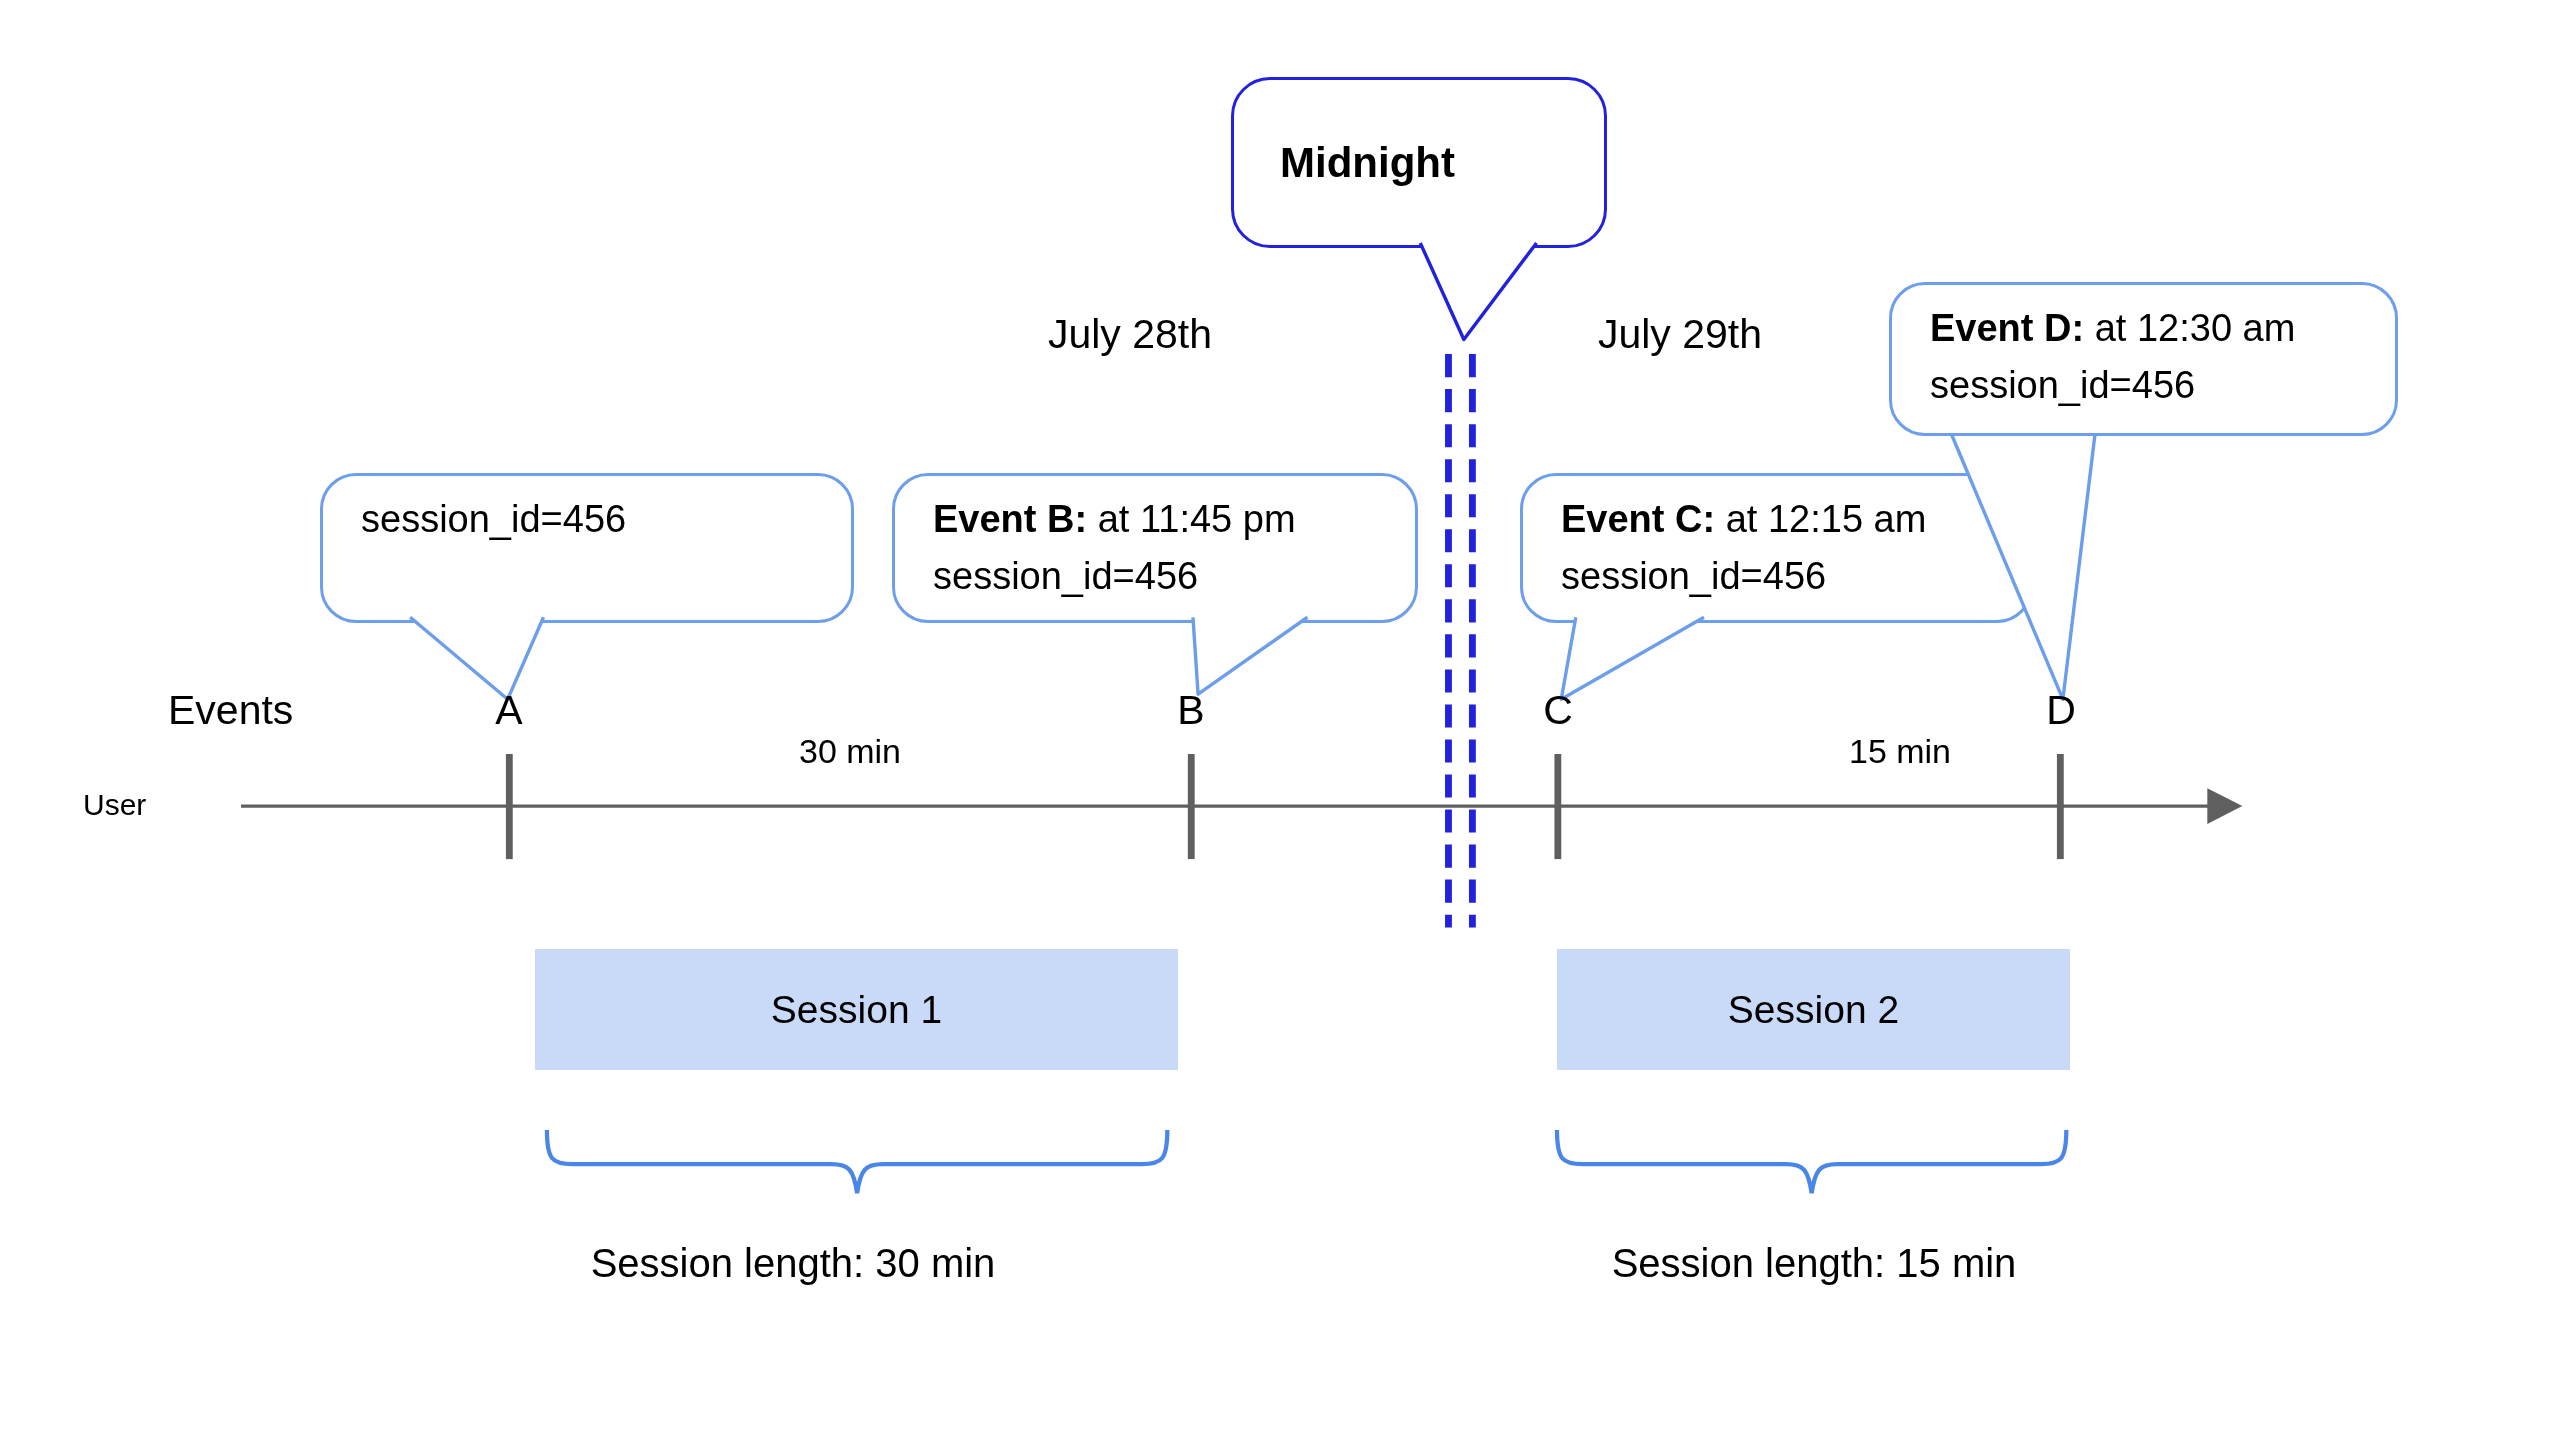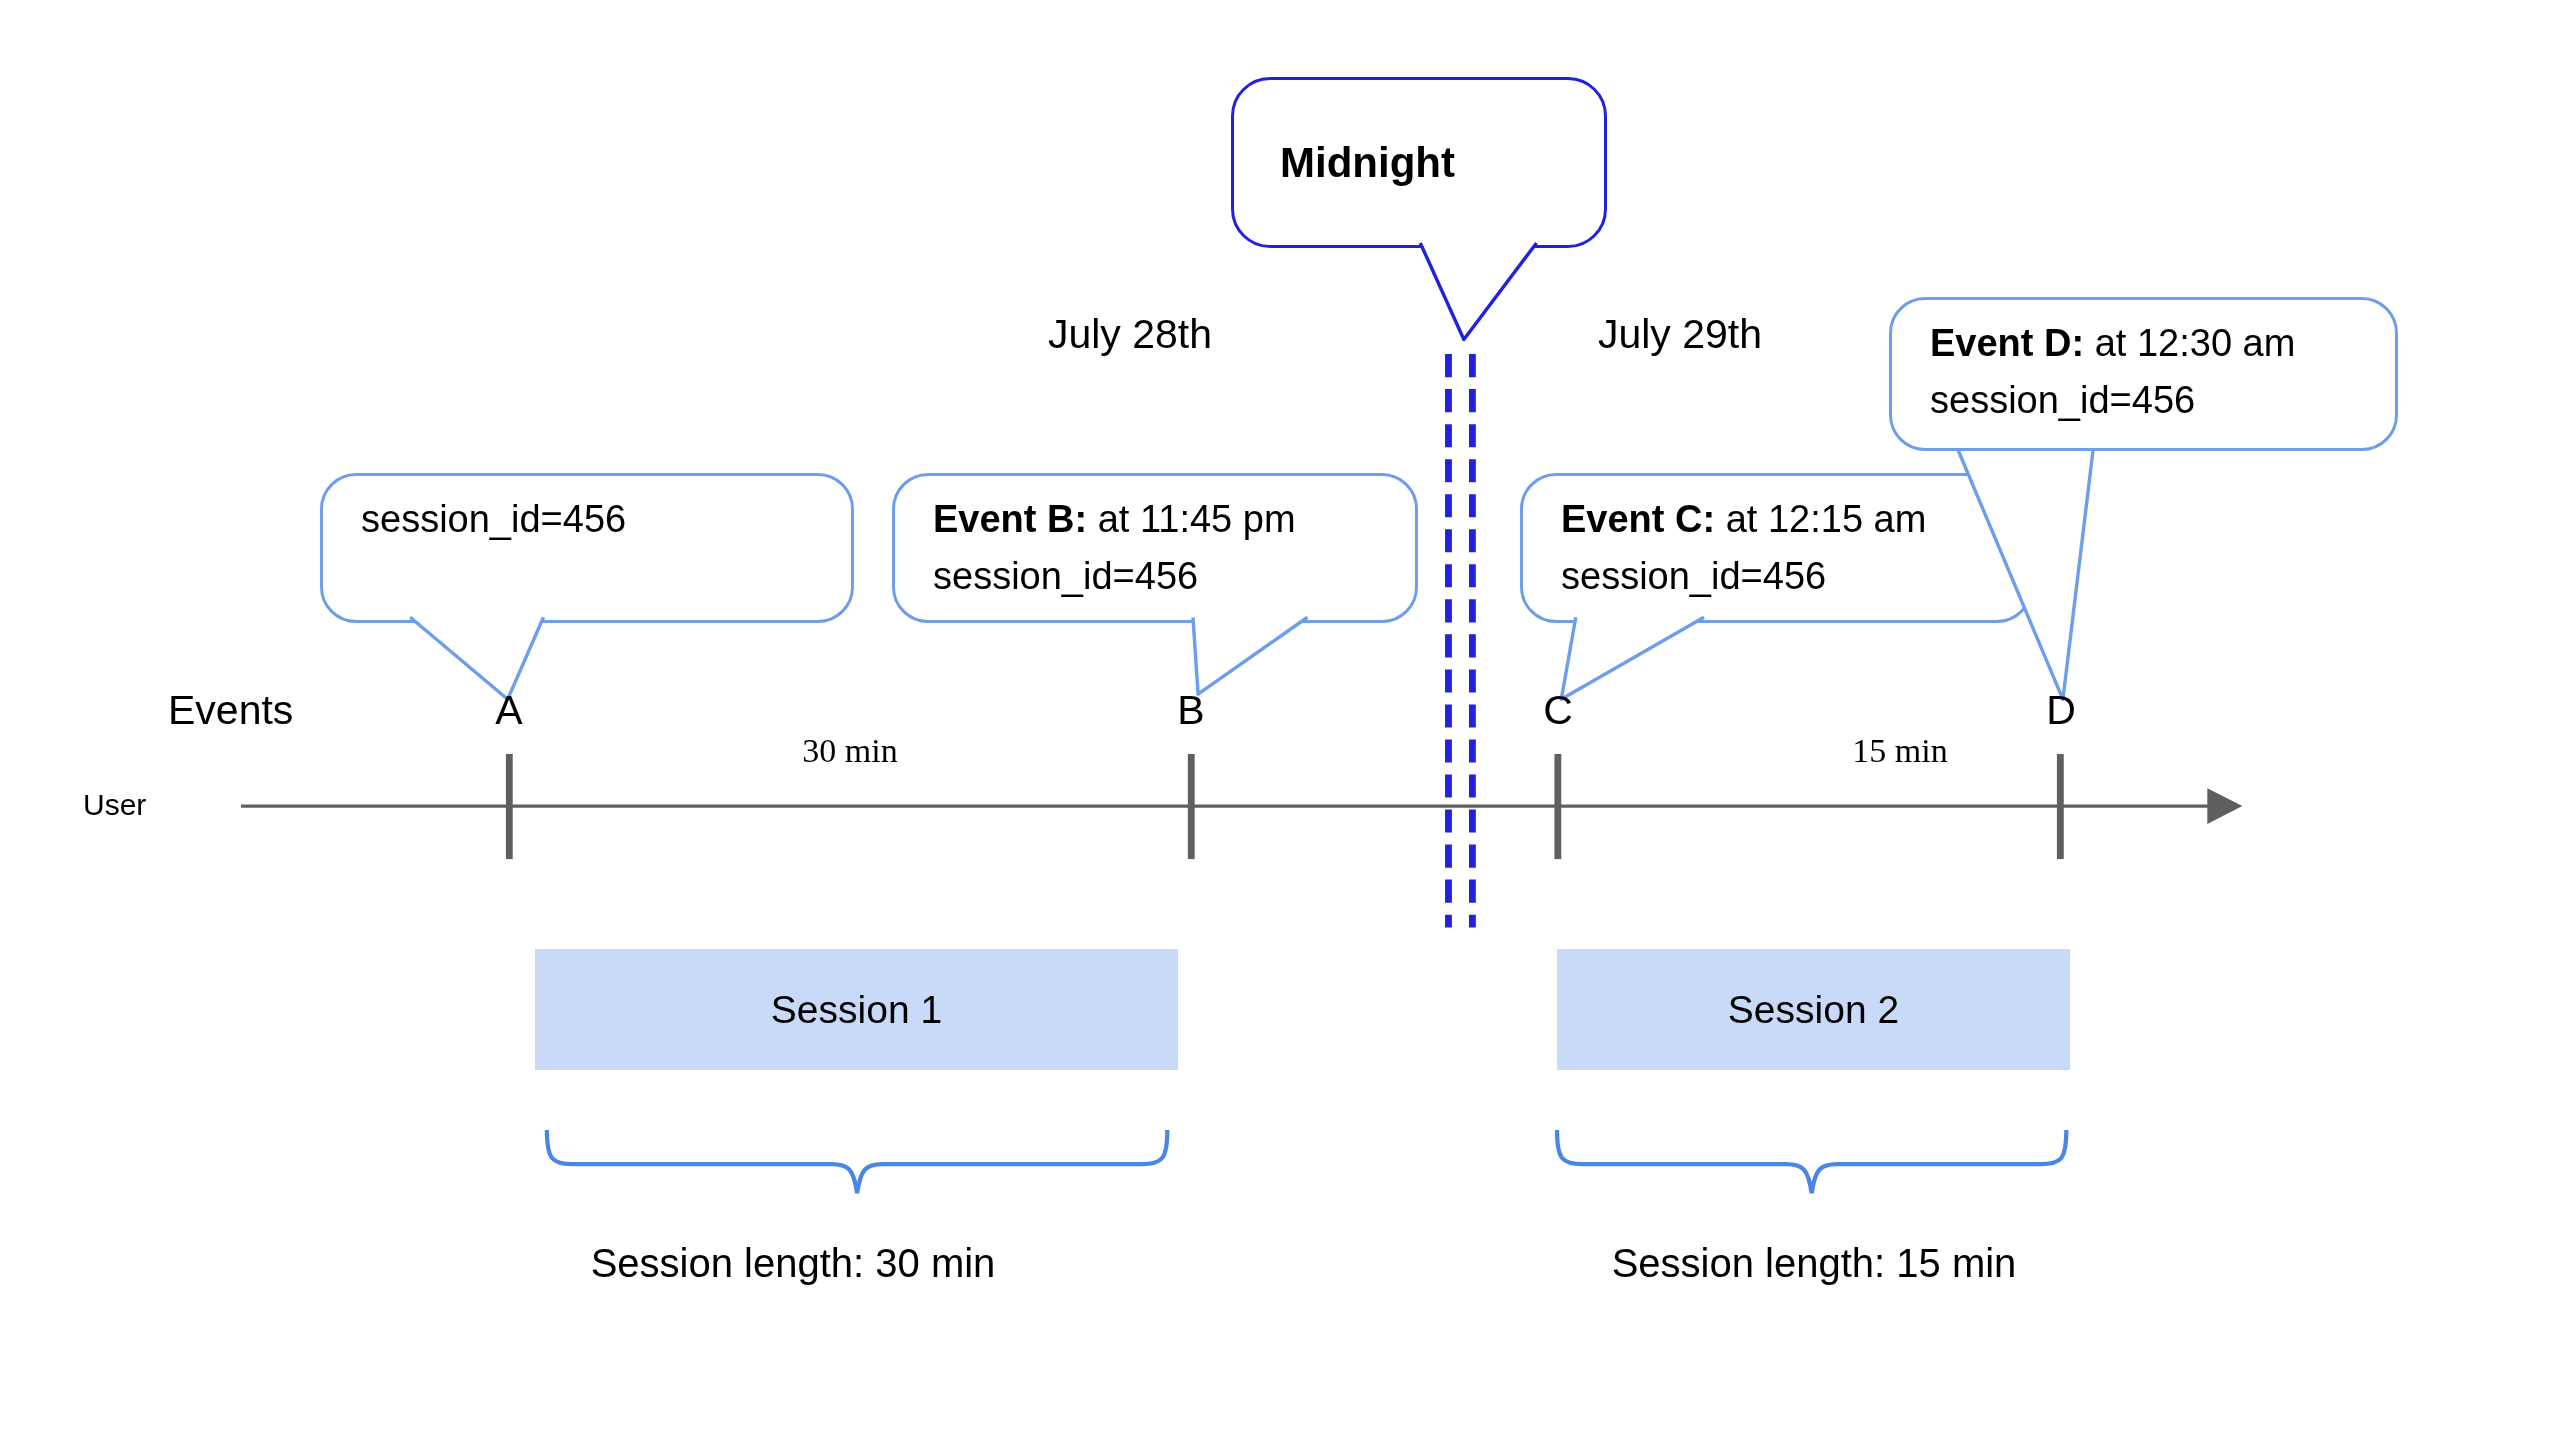--- a/index.html
+++ b/index.html
@@ -25,21 +25,21 @@
   }
   .midnight .btxt{
     position:absolute;left:46px;top:0;height:100%;display:flex;align-items:center;
     font-size:42px;font-weight:bold;white-space:nowrap;z-index:8;
   }
 
   
   .lbl{position:absolute;white-space:nowrap;z-index:6;}
   .date-lbl{font-size:41px;transform:translateX(-50%);}
   .tick-lbl{font-size:41px;transform:translateX(-50%);}
-  .min-lbl{font-size:34px;transform:translateX(-50%);font-family:Liberation Serif, serif;}
+  .min-lbl{font-size:34px;transform:translateX(-50%);}
   .events-lbl{font-size:41px;}
   .user-lbl{font-size:30px;}
   .seslen-lbl{font-size:40px;transform:translateX(-50%);}
 
   
   .session-box{
     position:absolute;background:#c9daf8;z-index:2;
     display:flex;align-items:center;justify-content:center;
     font-size:39px;
   }
@@ -89,21 +89,21 @@
     <path d="M1662,284 L1713,397 L1798,284" fill="#ffffff" stroke="#2121de" stroke-width="4" stroke-linejoin="round"></path>
     <path d="M480,722 L594,818 L636,722" fill="#ffffff" stroke="#6d9eeb" stroke-width="4" stroke-linejoin="round"></path>
     <path d="M1396,722 L1402,812 L1530,722" fill="#ffffff" stroke="#6d9eeb" stroke-width="4" stroke-linejoin="round"></path>
     <path d="M1844,722 L1827,818 L1994,722" fill="#ffffff" stroke="#6d9eeb" stroke-width="4" stroke-linejoin="round"></path>
     <path d="M2282,504 L2414,818 L2452,504" fill="#ffffff" stroke="#6d9eeb" stroke-width="4" stroke-linejoin="round"></path>
 
     <path d="M640,1322 C640,1356 646,1362 670,1362 L973,1362 C993,1362 999,1368 1003,1396 C1007,1368 1013,1362 1033,1362 L1336,1362 C1360,1362 1366,1356 1366,1322" fill="none" stroke="#4a86e8" stroke-width="5"></path>
     <path d="M1822,1322 C1822,1356 1828,1362 1852,1362 L2090,1362 C2110,1362 2116,1368 2120,1396 C2124,1368 2130,1362 2150,1362 L2388,1362 C2412,1362 2418,1356 2418,1322" fill="none" stroke="#4a86e8" stroke-width="5"></path>
   </svg>
 
-  <div class="bubble" style="left:1889px;top:297px;width:509px;height:154px;z-index:6;">
+  <div class="bubble" style="left:1889px;top:282px;width:509px;height:154px;z-index:6;">
     <div class="btxt">
       <div><span class="bold">Event D:</span><span> at 12:30 am</span></div>
       <div>session_id=456</div>
     </div>
   </div>
 
   <div class="lbl date-lbl" style="left:1130px;top:311px;">July 28th</div>
   <div class="lbl date-lbl" style="left:1680px;top:311px;">July 29th</div>
 
   <div class="lbl events-lbl" style="left:168px;top:687px;">Events</div>

